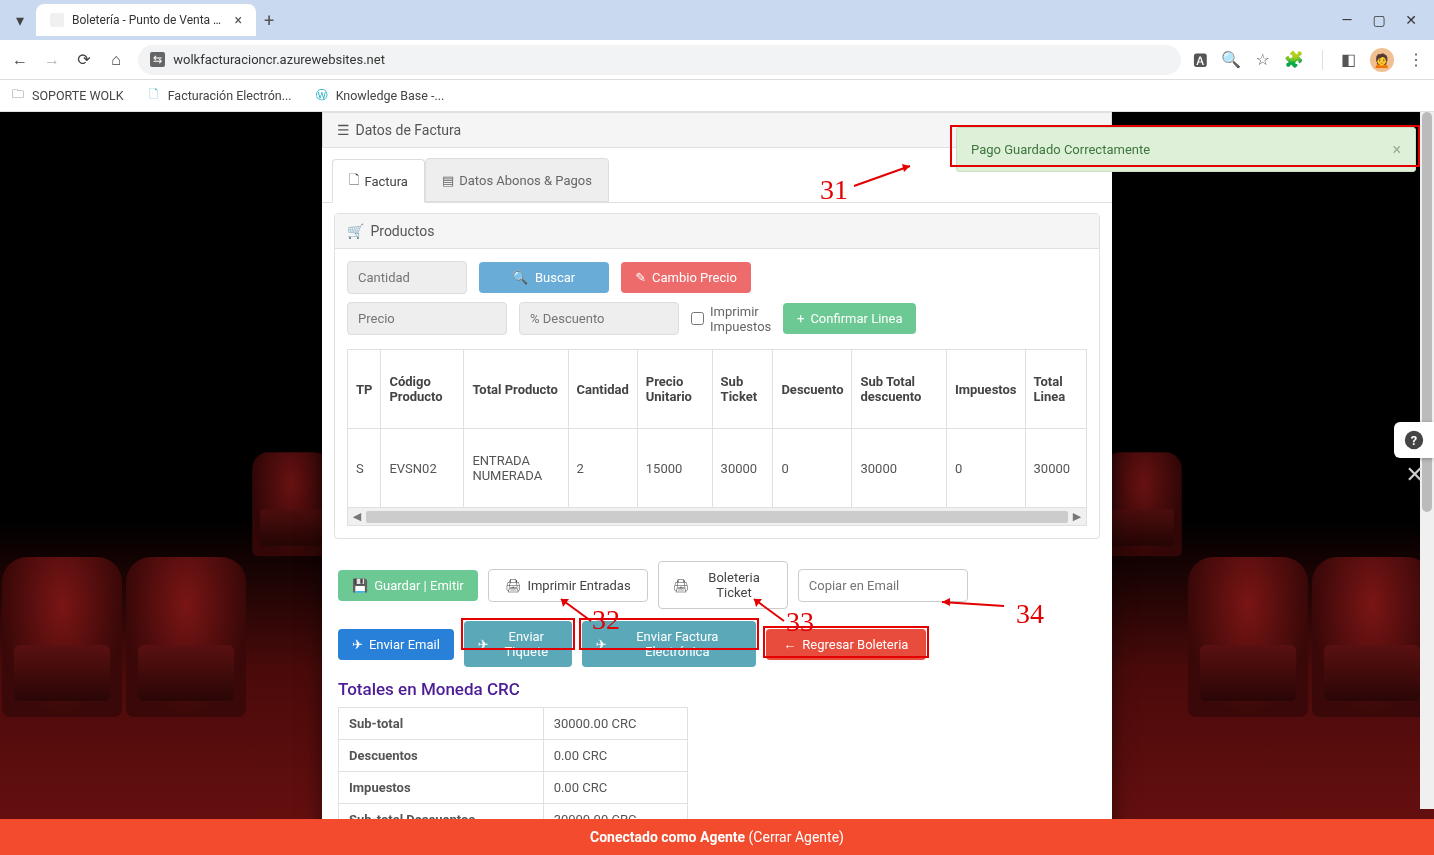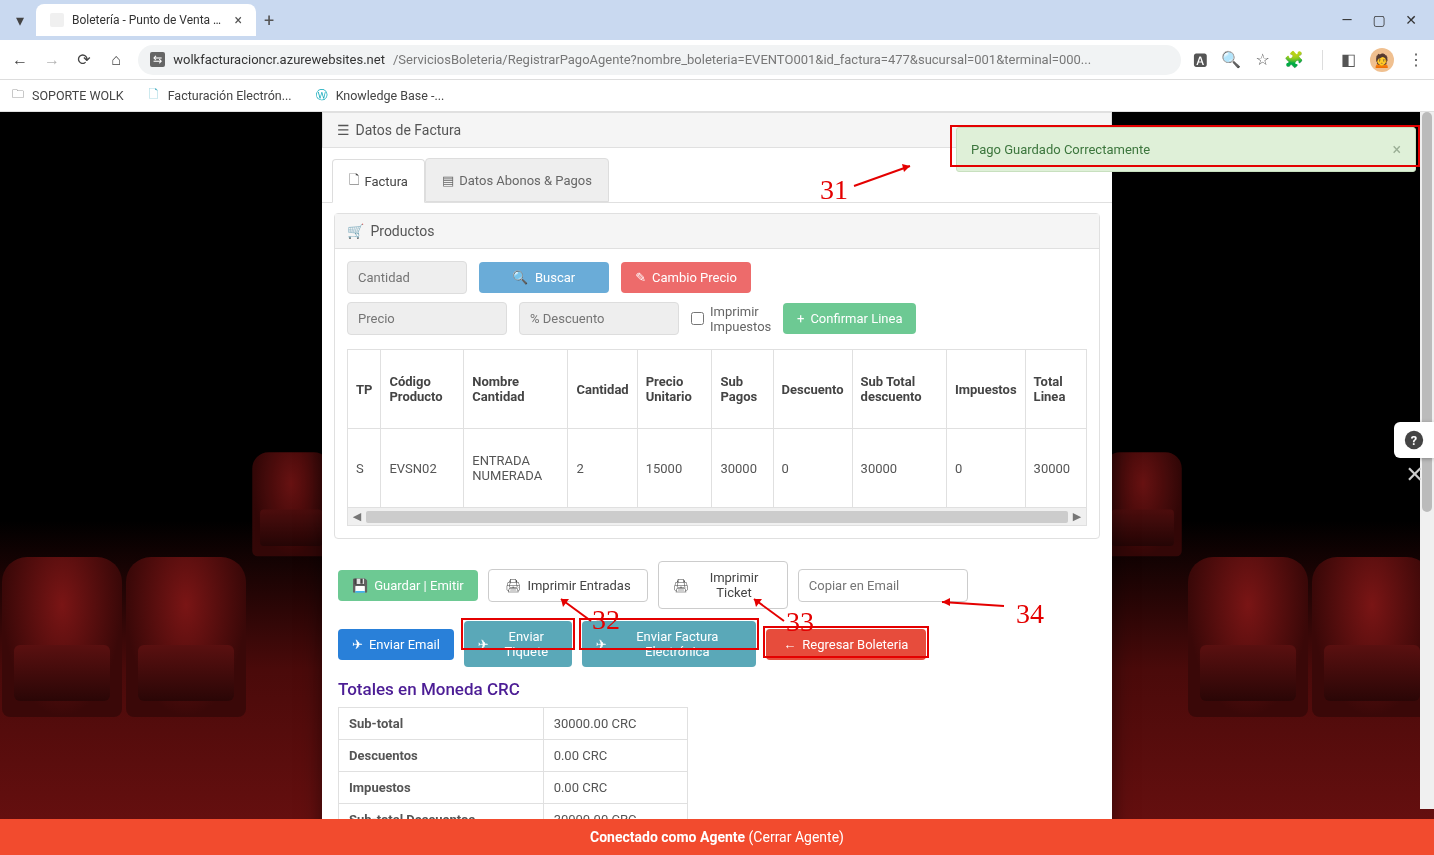--- a/index.html
+++ b/index.html
@@ -121,21 +121,20 @@
 </div>
 
 <div class="nav-row">
   <span class="nav-btn">←</span>
   <span class="nav-btn" style="opacity:.4">→</span>
   <span class="nav-btn">⟳</span>
   <span class="nav-btn">⌂</span>
   <div class="addr-bar">
     <span style="font-size:11px; background:#666; color:#fff; padding:1px 3px; border-radius:2px;">⇆</span>
     <span class="addr-domain">wolkfacturacioncr.azurewebsites.net</span>
-    <span class="addr-path">/ServiciosBoleteria/RegistrarPagoAgente?nombre_boleteria=EVENTO001&amp;id_factura=477&amp;sucursal=001&amp;terminal=000...</span>
   </div>
   <div class="nav-right">
     <span>🅰</span>
     <span>🔍</span>
     <span>☆</span>
     <span>🧩</span>
     <span class="nav-sep"></span>
     <span>◧</span>
     <span class="avatar">🙍</span>
     <span>⋮</span>
@@ -232,24 +231,24 @@
             <span>+</span>
             <span>Confirmar Linea</span>
           </button>
         </div>
 
         <table class="table">
           <thead>
             <tr>
               <th>TP</th>
               <th>Código Producto</th>
-              <th>Nombre Cantidad</th>
+              <th>Total Producto</th>
               <th>Cantidad</th>
               <th>Precio Unitario</th>
-              <th>Sub Pagos</th>
+              <th>Sub Ticket</th>
               <th>Descuento</th>
               <th>Sub Total descuento</th>
               <th>Impuestos</th>
               <th>Total Linea</th>
             </tr>
           </thead>
           <tbody>
             <tr>
               <td>S</td>
               <td>EVSN02</td>
@@ -276,21 +275,21 @@
       <button class="btn btn-green">
         <span>💾</span>
         <span>Guardar | Emitir</span>
       </button>
       <button class="btn btn-outline" style="width:160px; justify-content:center">
         <span>🖨</span>
         <span>Imprimir Entradas</span>
       </button>
       <button class="btn btn-outline" style="width:130px; justify-content:center">
         <span>🖨</span>
-        <span>Imprimir Ticket</span>
+        <span>Boleteria Ticket</span>
       </button>
       <input class="form-input" style="width: 170px;" placeholder="Copiar en Email">
     </div>
 
     <div class="action-row" style="padding-top:0; position:relative;">
       <button class="btn btn-primary">
         <span>✈</span>
         <span>Enviar Email</span>
       </button>
       <span style="position:relative; display:inline-block;">

